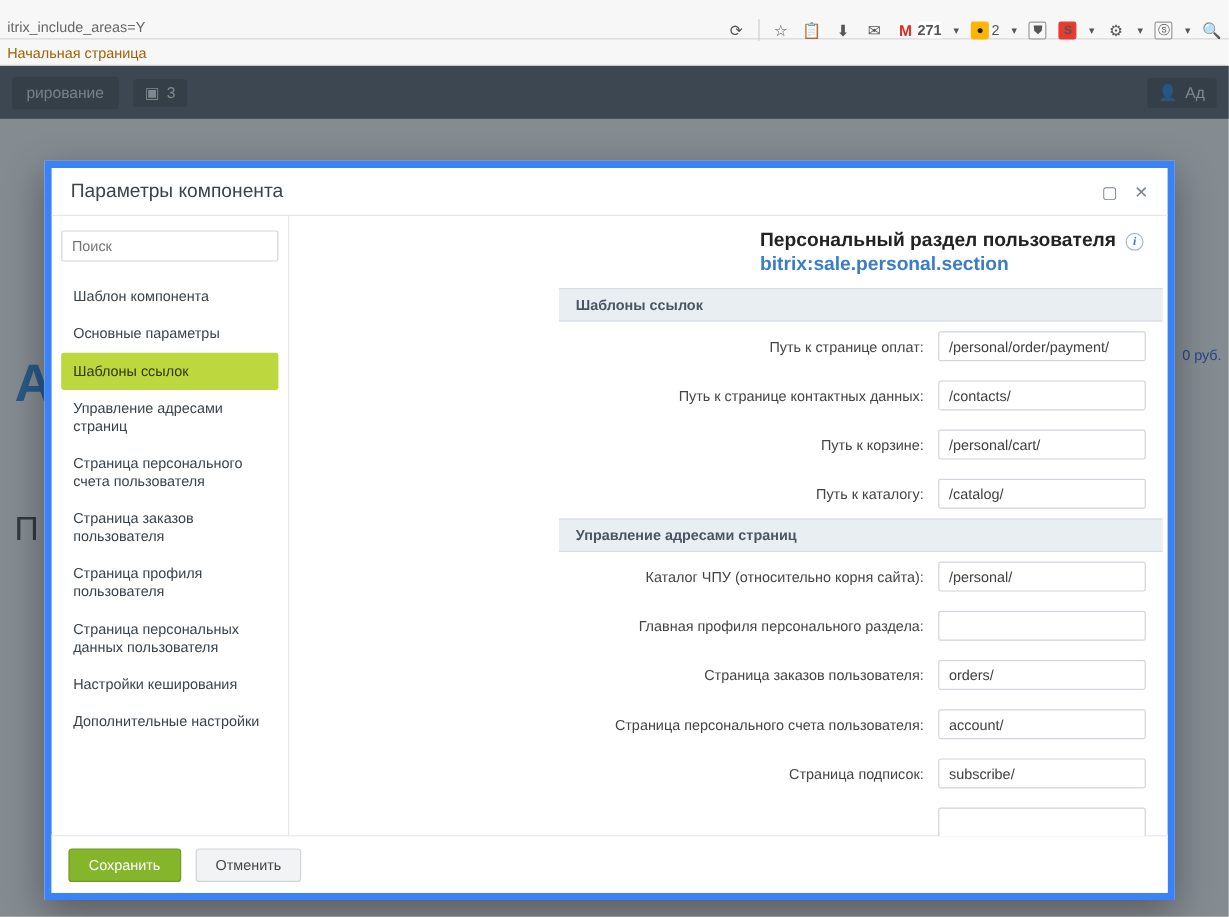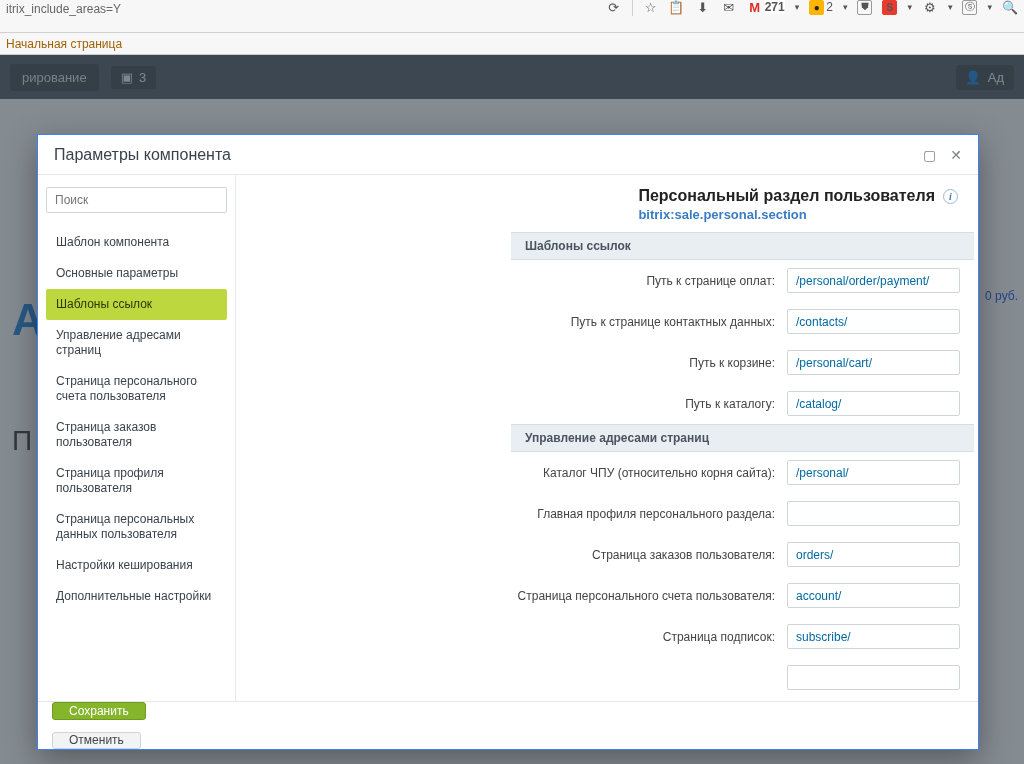--- a/index.html
+++ b/index.html
@@ -1,19 +1,19 @@
 <!DOCTYPE html>
 <html><head>
 <meta charset="utf-8">
 <style>
   * { box-sizing: border-box; margin: 0; padding: 0; font-family: Arial, Helvetica, sans-serif; }
   html, body { width: 1024px; height: 764px; overflow: hidden; background: #fff; }
 
   
-  .chrome-toolbar { height: 26px; background: #f7f7f7; border-bottom: 1px solid #d0d0d0; display: flex; align-items: flex-end; padding: 16px 6px; font-size: 12px; color: #555; }
+  .chrome-toolbar { height: 26px; background: #f7f7f7; border-bottom: 1px solid #d0d0d0; display: flex; align-items: flex-start; padding: 16px 6px; font-size: 12px; color: #555; }
   .url-fragment { color:#666; }
   .chrome-icons { margin-left: auto; display: flex; align-items: center; gap: 10px; }
   .chrome-icons > span { display: inline-flex; align-items: center; gap: 2px; color:#555; }
   .badge271 { background:#fff; font-weight: bold; color:#555; }
   .ci { width:16px; height:16px; display:inline-flex; align-items:center; justify-content:center; font-size:13px; }
   .ci-red { color:#d93025; font-weight:bold; }
   .ci-blue { color:#1a73e8; }
   .sq { width:15px;height:15px;border:1px solid #999; border-radius:2px; font-size:10px; display:flex;align-items:center;justify-content:center;}
   .sq-red { background:#e63b2e;color:#fff;border-color:#e63b2e;font-weight:bold;}
   .sq-yellow{background:#ffb400;color:#222;border-color:#ffb400;font-weight:bold;}
@@ -24,47 +24,47 @@
 
   
   .page-backdrop{position:relative;height:calc(764px - 26px - 22px);background:#e8ebee;}
   .top-dark{height:44px;background:#4a5560;display:flex;align-items:center;color:#dbe1e6;font-size:13px;padding:0 10px;}
   .top-dark-btn{background:#3b444d;padding:6px 12px;border-radius:3px;color:#cbd2d8;}
   .top-dark-chip{background:#3b444d;margin-left:12px;padding:4px 10px;border-radius:3px;display:flex;align-items:center;gap:6px;}
   .top-dark-right{margin-left:auto;background:#3b444d;padding:5px 10px;border-radius:3px;display:flex;align-items:center;gap:6px;}
   .overlay{position:absolute;inset:0;background:rgba(50,60,70,0.55);}
 
   
-  .dialog{position:absolute;left:37px;top:79px;width:942px;height:616px;background:#fff;border:1px solid #3b82f6;box-shadow:0 10px 30px rgba(0,0,0,0.35);display:flex;flex-direction:column;}
+  .dialog{position:absolute;left:37px;top:79px;width:942px;height:616px;background:#fff;border:6px solid #3b82f6;box-shadow:0 10px 30px rgba(0,0,0,0.35);display:flex;flex-direction:column;}
   .dialog-titlebar{height:40px;display:flex;align-items:center;padding:0 16px;border-bottom:1px solid #e5e8eb;}
   .dialog-title{font-size:16px;color:#3a434c;}
   .dialog-title-icons{margin-left:auto;display:flex;gap:14px;color:#7b848c;font-size:14px;}
   .dialog-title-icons span{cursor:pointer;}
 
   .dialog-body{flex:1;display:flex;overflow:hidden;}
   .sidebar{width:198px;border-right:1px solid #e5e8eb;padding:12px 8px 0 8px;}
   .search-box{width:100%;height:26px;border:1px solid #cfd5da;border-radius:2px;padding:0 8px;font-size:12px;color:#888;}
   .nav-list{margin-top:14px;}
   .nav-item{padding:8px 10px;font-size:12px;color:#3a434c;border-radius:2px;line-height:1.25;cursor:pointer;}
   .nav-item.active{background:#bdd73f;color:#2b3a00;}
 
   .content{flex:1;display:flex;flex-direction:column;overflow:hidden;align-items:flex-end;}
   .content-header{padding:12px 20px 10px 20px;}
   .comp-title{font-size:16px;font-weight:bold;color:#222;display:flex;align-items:center;gap:8px;}
   .info-i{width:15px;height:15px;border:1px solid #9db8d8;border-radius:50%;color:#4076b8;font-size:10px;display:inline-flex;align-items:center;justify-content:center;font-style:italic;font-family:Georgia,serif;}
-  .comp-sub{color:#3b7cc4;font-size:13px;font-weight:bold;margin-top:2px;}
+  .comp-sub{color:#3b7cc4;font-size:16px;font-weight:bold;margin-top:2px;}
 
   .form-scroll{flex:1;overflow-y:auto;padding-right:4px;}
   .section-bar{background:#e9eef3;border-top:1px solid #d6dde3;border-bottom:1px solid #d6dde3;padding:6px 14px;font-size:12px;font-weight:bold;color:#4a5560;}
-  .form-row{display:flex;align-items:center;padding:8px 14px 8px 0;}
+  .form-row{display:flex;align-items:center;padding:8px 14px 8px 0;margin-left:40px;}
   .form-label{width:276px;text-align:right;font-size:12px;color:#444;padding-right:12px;}
-  .form-input{flex:1;height:25px;border:1px solid #cfd5da;border-radius:2px;padding:0 8px;font-size:12px;color:#0369a1;}
+  .form-input{flex:1;height:25px;border:1px solid #cfd5da;border-radius:2px;padding:0 8px;font-size:12px;color:#404040;}
   .form-check{margin-left:0;}
 
-  .dialog-footer{height:48px;border-top:1px solid #e5e8eb;display:flex;align-items:flex-start;gap:12px;padding:0 14px;background:#fff;flex-direction:column;}
+  .dialog-footer{height:48px;border-top:1px solid #e5e8eb;display:flex;align-items:center;gap:12px;padding:0 14px;background:#fff;}
   .btn{height:28px;padding:0 16px;border-radius:3px;font-size:12px;border:1px solid transparent;cursor:pointer;}
   .btn-primary{background:#85b52b;color:#fff;border-color:#6f9a20;}
   .btn-secondary{background:#f1f3f5;color:#444;border-color:#cfd5da;}
 
   
   .ghost-letter{position:absolute;left:12px;top:240px;font-size:44px;color:#1d7dd4;font-weight:bold;}
   .ghost-rub{position:absolute;right:6px;top:234px;font-size:12px;color:#1d4ed8;}
 
   
   .form-scroll::-webkit-scrollbar{width:10px;}

